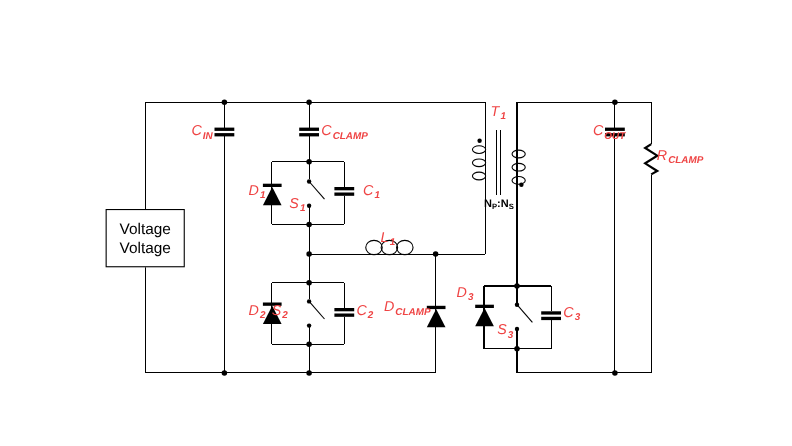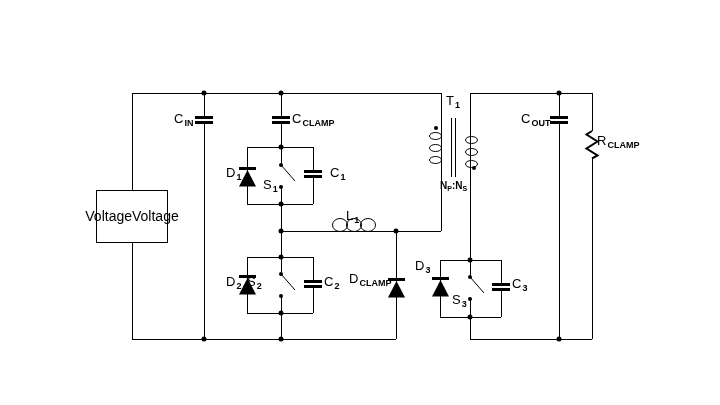--- a/index.html
+++ b/index.html
@@ -7,28 +7,28 @@
     position:relative;width:720px;height:405px;background:#ffffff;overflow:hidden;
     font-family:"Liberation Sans", sans-serif;color:#000;
   }
   .stage svg{position:absolute;left:0;top:0;}
   .wire{stroke:#000;stroke-width:1;fill:none;shape-rendering:crispEdges;}
   .curve{stroke:#000;stroke-width:1;fill:none;}
   .thick{stroke:#000;stroke-width:2;fill:none;}
   .fillb{fill:#000;stroke:none;}
   .lbl{
     position:absolute;font-size:13px;line-height:14px;white-space:nowrap;
-    color:#000000;letter-spacing:0;
+    color:#ef4444;letter-spacing:0;font-style:italic;
   }
   .lbl .sub{font-size:9px;font-weight:700;position:relative;top:3px;margin-left:1px;}
   .ratio{position:absolute;font-size:10px;font-weight:700;white-space:nowrap;}
   .ratio .sub{font-size:7px;position:relative;top:2px;}
   .vsbox{
     position:absolute;left:96px;top:190px;width:70px;height:51px;
-    border:1px solid #000;display:flex;flex-direction:row;
+    border:1px solid #000;display:flex;flex-direction:column;
     align-items:center;justify-content:center;font-size:14px;line-height:17px;
     background:#ffffff;
   }
 </style>
 </head>
 <body>
 
 <div class="stage">
 
   <svg width="720" height="405" viewBox="0 0 720 405">
@@ -201,17 +201,17 @@
   <div class="lbl" style="left:349px;top:272px"><span>D</span><span class="sub">CLAMP</span></div>
 
   <div class="lbl" style="left:415px;top:259px"><span>D</span><span class="sub">3</span></div>
   <div class="lbl" style="left:452px;top:293px"><span>S</span><span class="sub">3</span></div>
   <div class="lbl" style="left:512px;top:277px"><span>C</span><span class="sub">3</span></div>
 
   <div class="lbl" style="left:446px;top:94px"><span>T</span><span class="sub">1</span></div>
 
   <div class="ratio" style="left:440px;top:180px"><span>N</span><span class="sub">P</span><span>:</span><span>N</span><span class="sub">S</span></div>
 
-  <div class="lbl" style="left:521px;top:112px"><span>C</span><span class="sub">OUT</span></div>
+  <div class="lbl" style="left:539px;top:112px"><span>C</span><span class="sub">OUT</span></div>
 
   <div class="lbl" style="left:597px;top:134px"><span>R</span><span class="sub">CLAMP</span></div>
 
 </div>
 
 </body></html>

